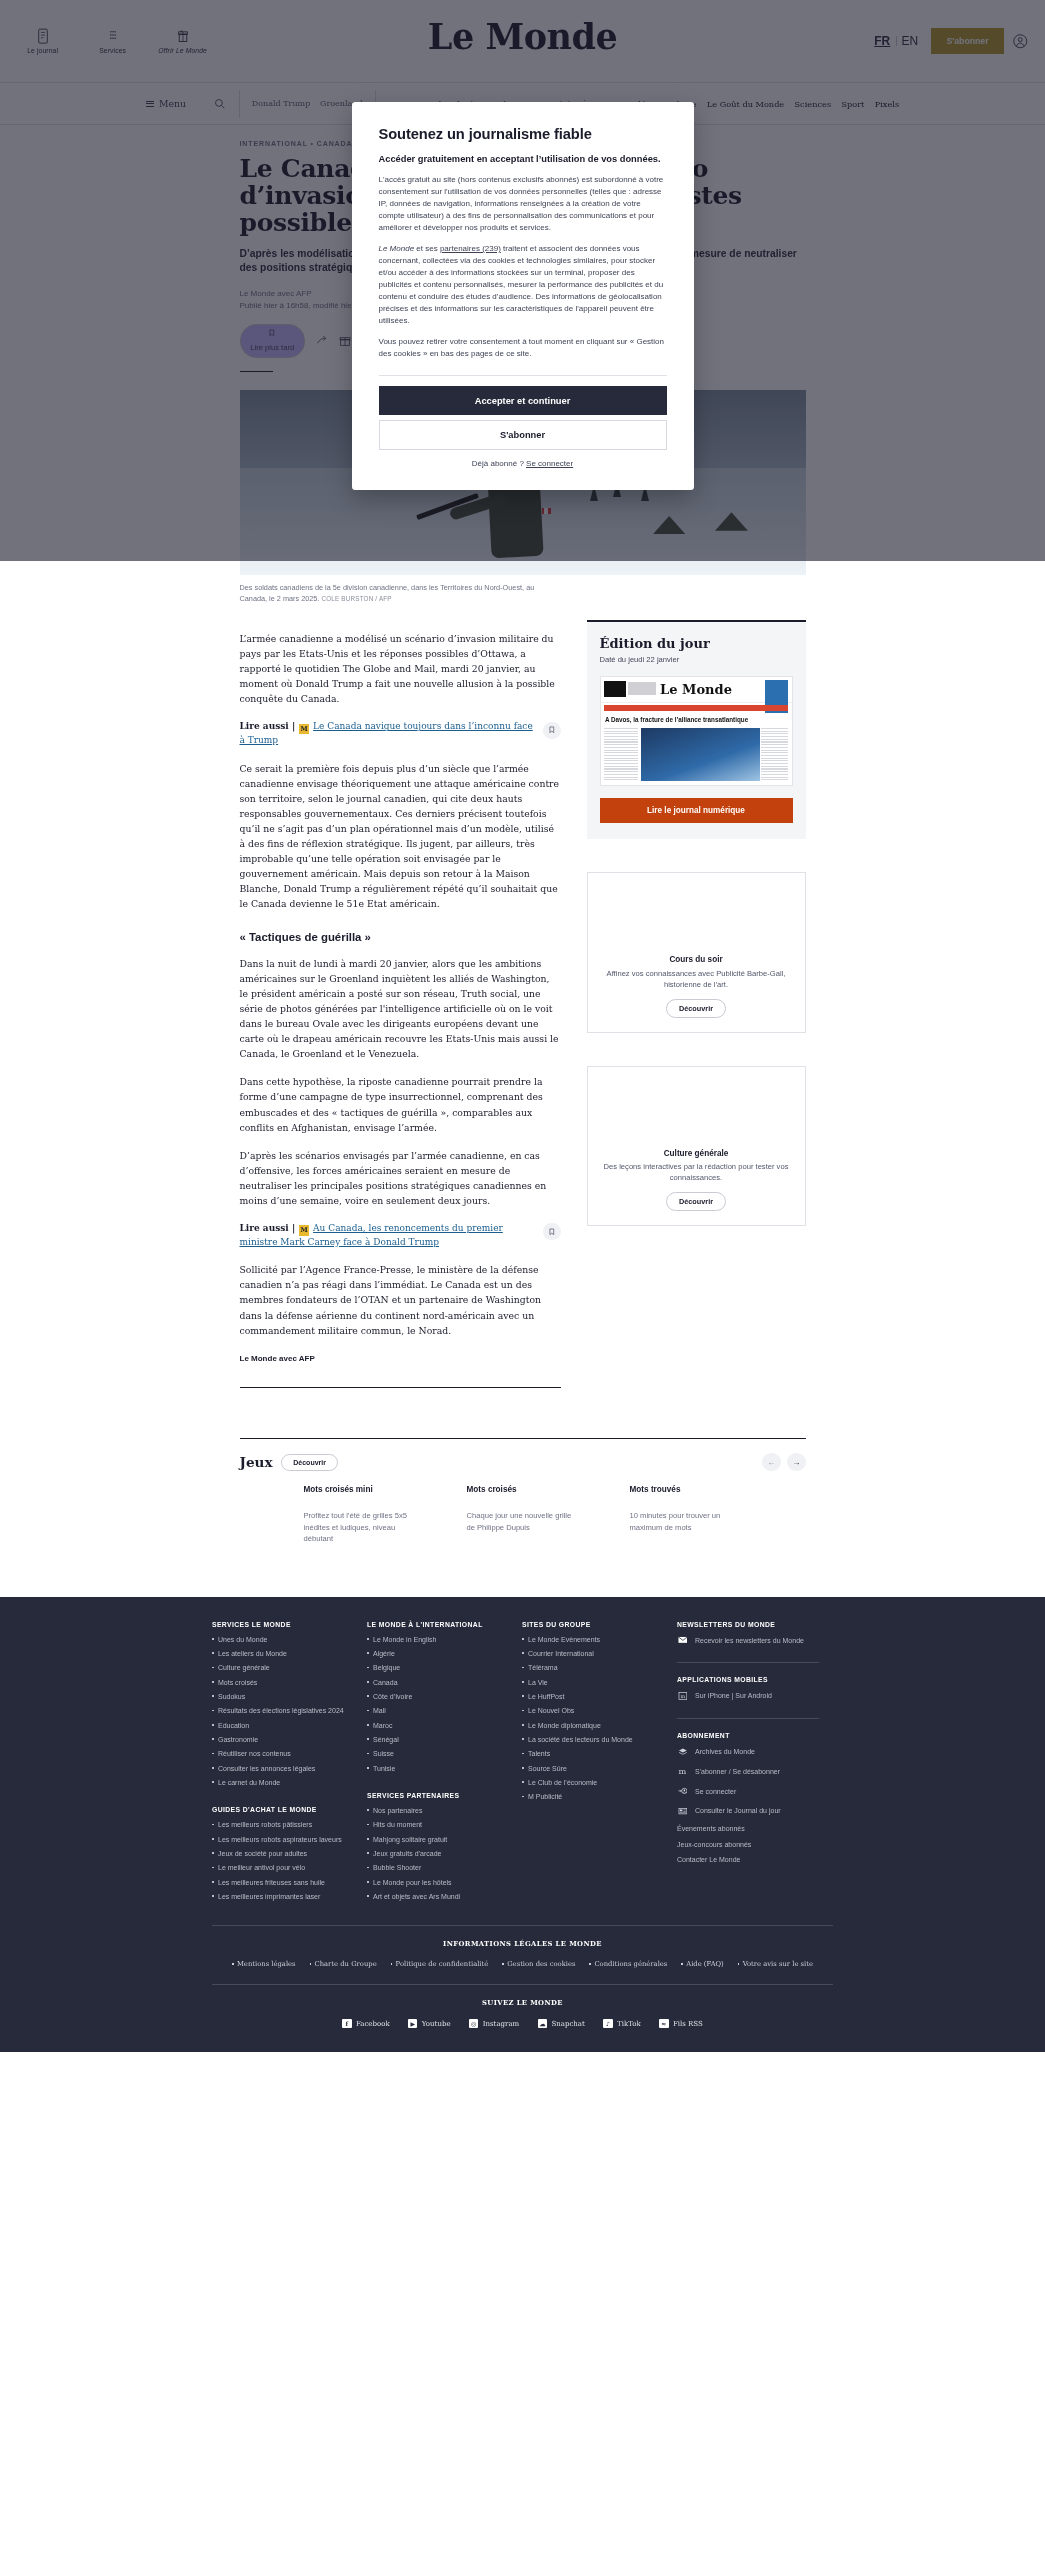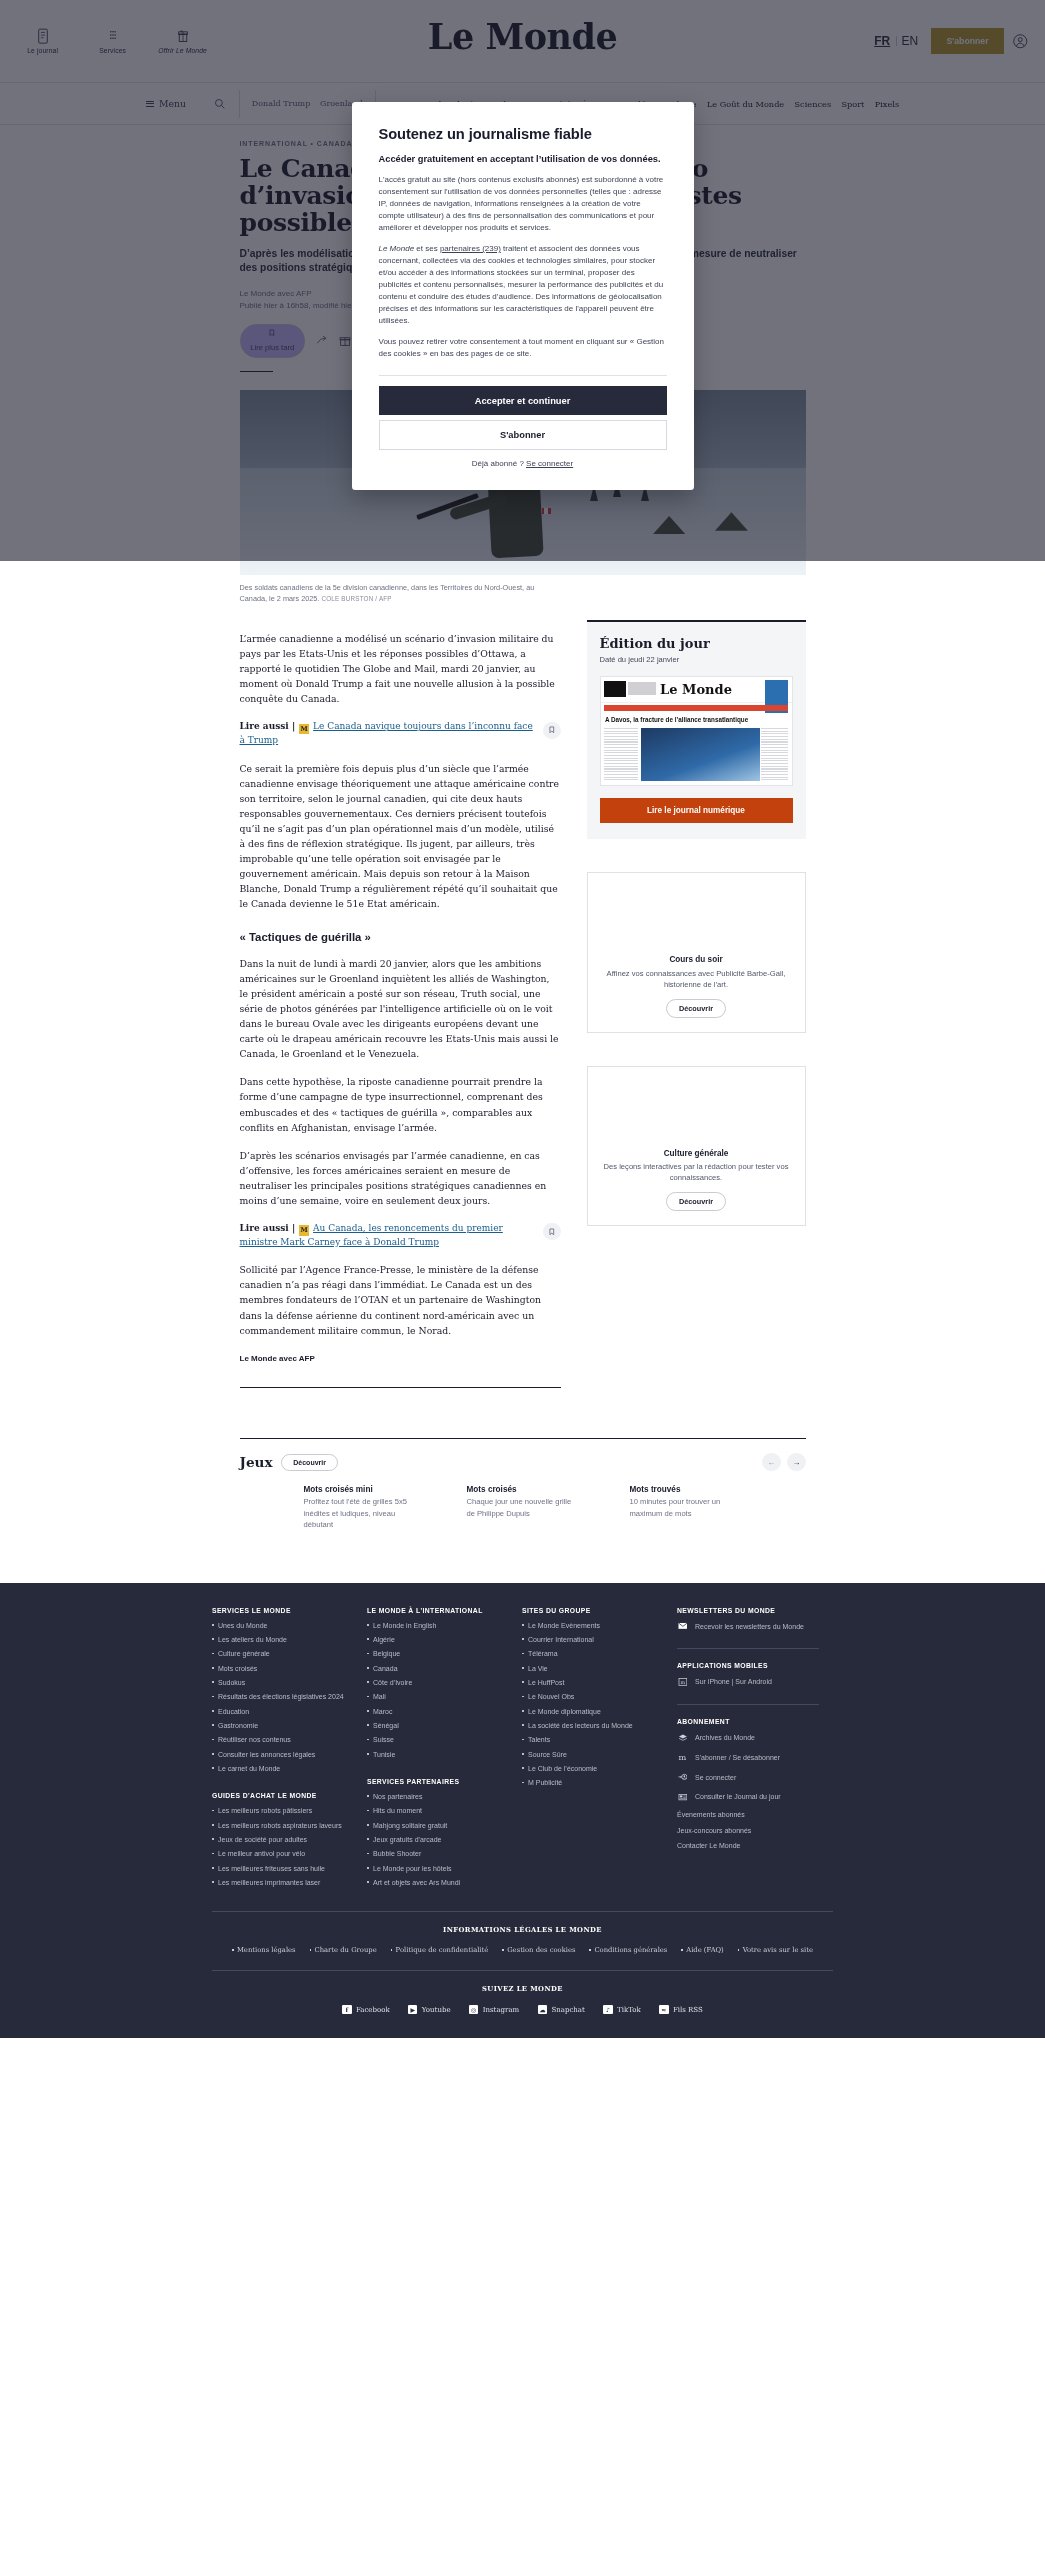--- a/index.html
+++ b/index.html
@@ -157,21 +157,21 @@
   .games{width:566px;margin:50px auto 0;border-top:1.6px solid #1a1b2b;padding-top:14px;}
   .games-head{display:flex;align-items:center;gap:8.7px;}
   .games-title{font-family:"DejaVu Serif",serif;font-size:13.6px;font-weight:700;}
   .games-disc{border:0.5px solid #c9cad2;border-radius:16.3px;padding:3.8px 11px;font-size:7px;font-weight:700;cursor:pointer;background:#fff;}
   .games-nav{margin-left:auto;display:flex;gap:6.5px;}
   .circ{width:18.5px;height:18.5px;border-radius:50%;background:#f0f1f4;display:flex;align-items:center;justify-content:center;font-size:8.2px;color:#8a8d9c;cursor:pointer;}
   .circ.on{color:#1a1b2b;}
   .games-grid{display:flex;gap:0;margin-top:14px;padding-left:64px;}
   .gcard{width:163px;}
   .gcard h4{font-size:8.2px;font-weight:700;font-family:"Liberation Sans",sans-serif;}
-  .gcard p{font-size:7.6px;color:#6f7285;line-height:1.5;margin-top:2px;width:114px;}
+  .gcard p{font-size:7.6px;color:#6f7285;line-height:1.5;margin-top:16px;width:114px;}
 
   
   footer{background:#262a3a;color:#cdd0da;margin-top:52px;padding:24px 0 0;}
   .f-wrap{width:621px;margin:0 auto;display:flex;gap:0;}
   .f-col{width:155px;padding-right:13px;}
   .f-h{font-size:6.8px;font-weight:700;letter-spacing:0.4px;color:#fff;margin-bottom:7px;text-transform:uppercase;font-family:"Liberation Sans",sans-serif;}
   .f-h.mt{margin-top:18.5px;}
   .f-col ul{list-style:none;}
   .f-col li{font-size:7px;line-height:1.42;margin-bottom:4.4px;color:#b9bdc9;position:relative;padding-left:6px;cursor:pointer;}
   .f-col li:before{content:"";position:absolute;left:0;top:3.3px;width:1.6px;height:1.6px;background:#b9bdc9;}

